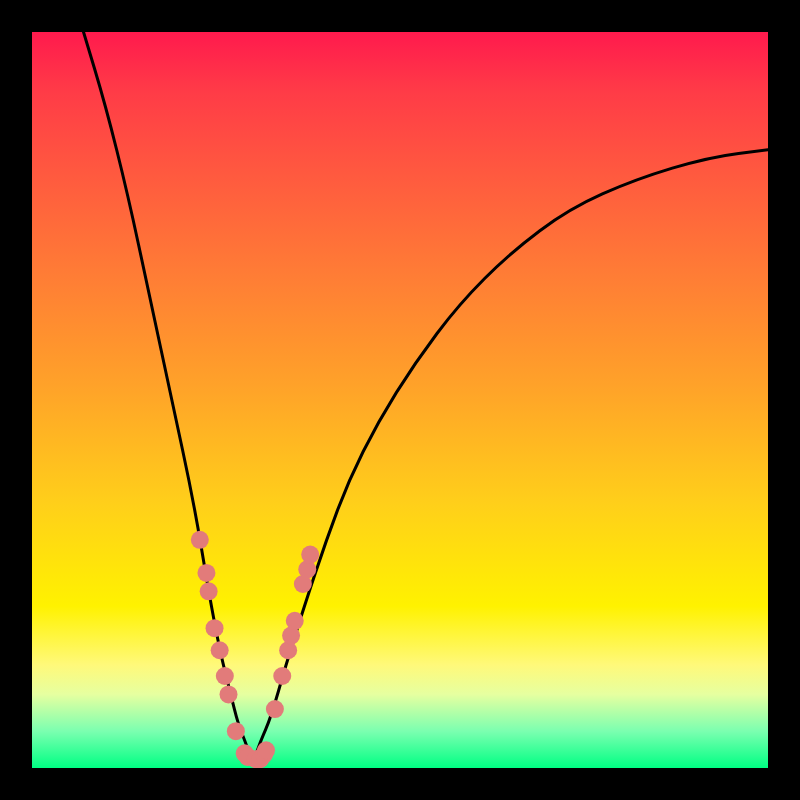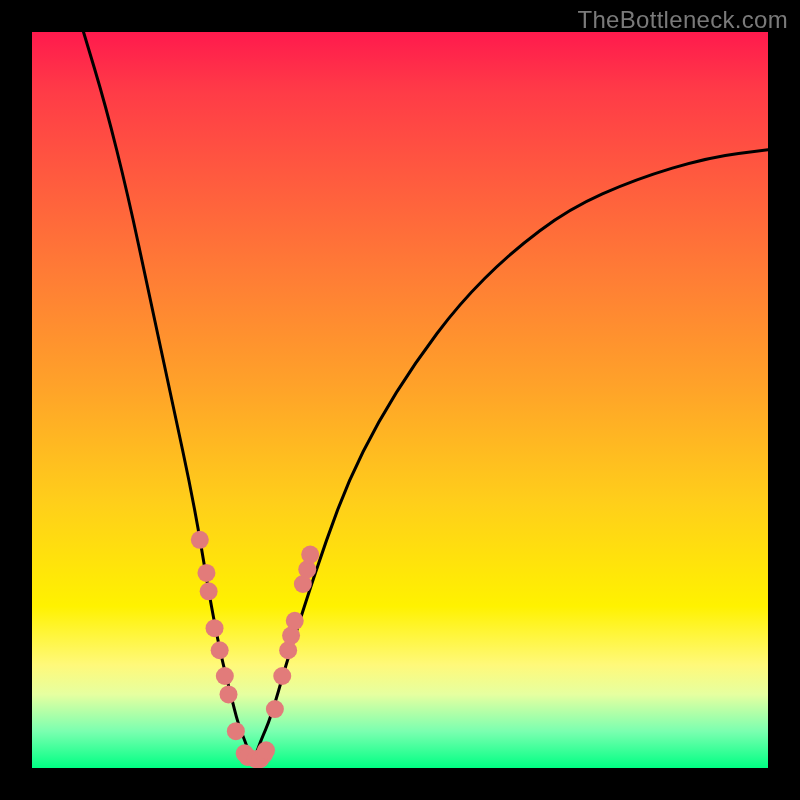--- a/index.html
+++ b/index.html
@@ -80,14 +80,13 @@
           <circle cx="250.24" cy="644.00" r="9" fill="#e27b7a"></circle>
           <circle cx="256.13" cy="618.24" r="9" fill="#e27b7a"></circle>
           <circle cx="259.07" cy="603.52" r="9" fill="#e27b7a"></circle>
           <circle cx="262.75" cy="588.80" r="9" fill="#e27b7a"></circle>
           <circle cx="270.85" cy="552.00" r="9" fill="#e27b7a"></circle>
           <circle cx="275.26" cy="537.28" r="9" fill="#e27b7a"></circle>
           <circle cx="278.21" cy="522.56" r="9" fill="#e27b7a"></circle>
         </g>
     </svg>
   </div>
-  <div class="watermark">TheBottleneck.com</div>
 </div>
 
 </body></html>

